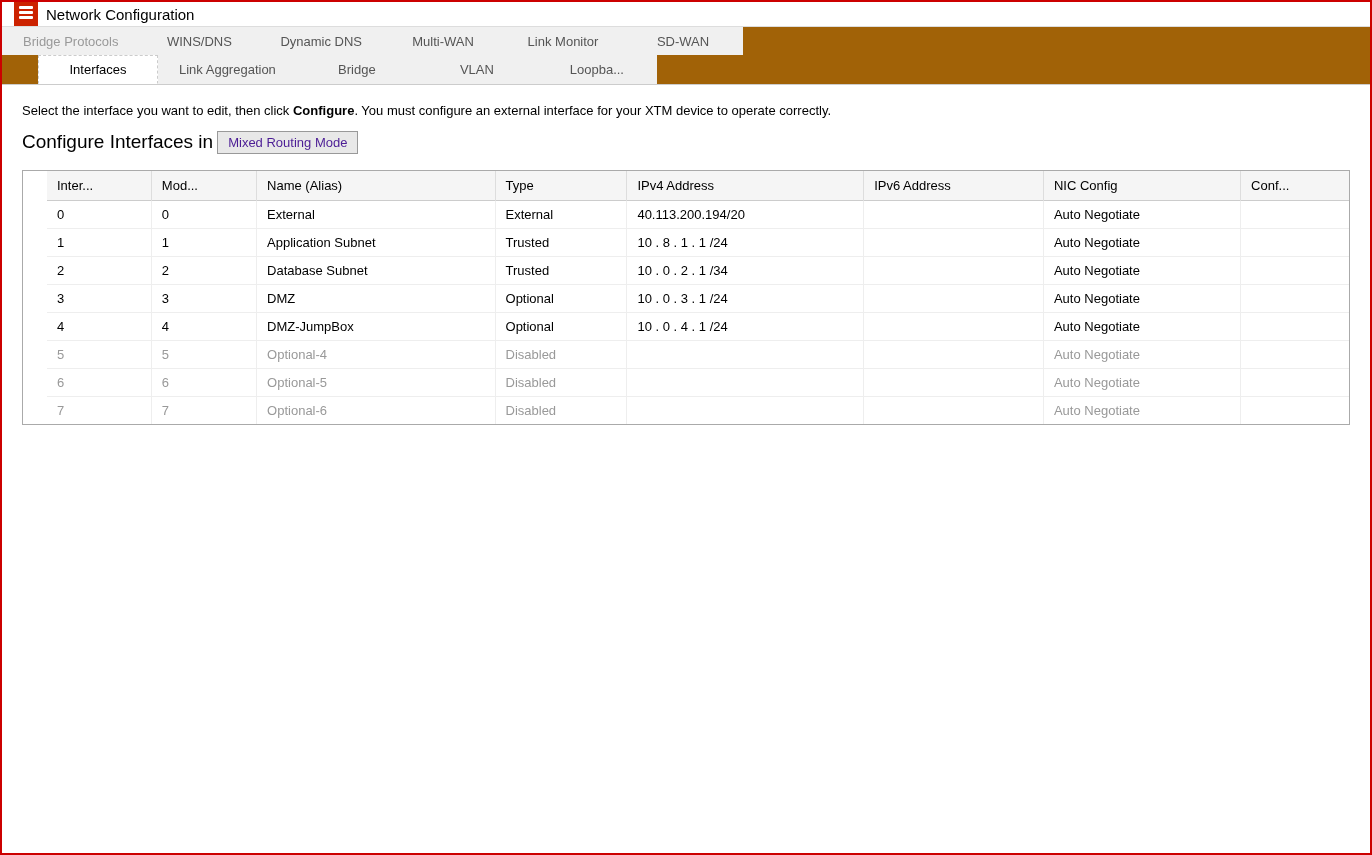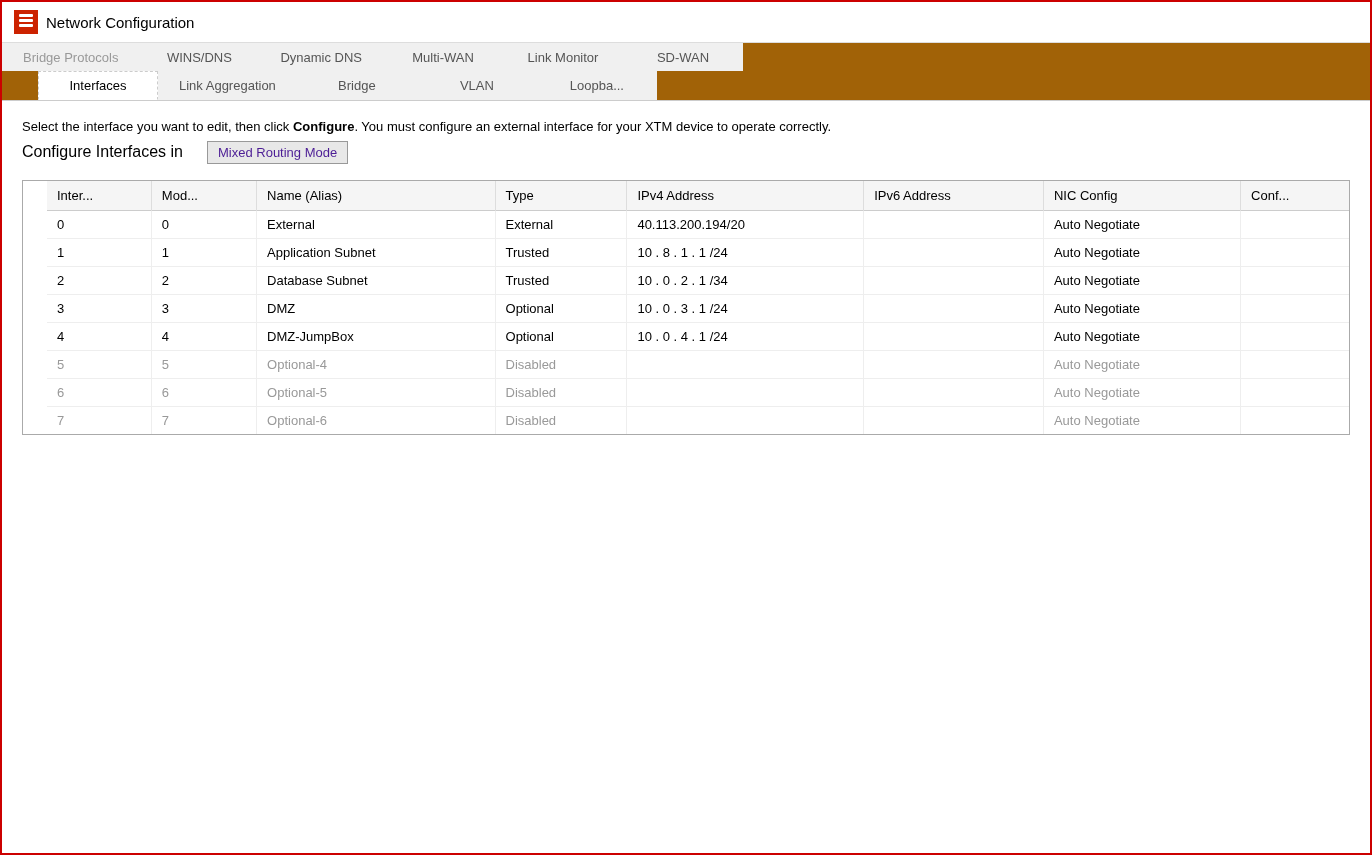--- a/index.html
+++ b/index.html
@@ -7,21 +7,21 @@
       font-family: Arial, sans-serif;
       font-size: 13px;
       background: #fff;
       border: 2px solid #cc0000;
       width: 1372px;
       min-height: 855px;
     }
     .title-bar {
       display: flex;
       align-items: center;
-      padding: 8px 12px;
+      padding: 0 12px;
       background: #fff;
       border-bottom: 1px solid #ddd;
     }
     .title-icon {
       width: 24px;
       height: 24px;
       background: #cc2200;
       margin-right: 8px;
       display: inline-flex;
       align-items: center;
@@ -65,37 +65,37 @@
       margin-left: 36px;
     }
     .tab.disabled {
       color: #999;
     }
     .content-area {
       padding: 16px 20px;
       background: #fff;
     }
     .description {
-      margin-bottom: 4px;
+      margin-bottom: 10px;
       color: #000;
       line-height: 1.5;
       font-size: 13px;
     }
     .description strong {
       font-weight: bold;
     }
     .mode-row {
       display: flex;
       align-items: center;
       margin-bottom: 16px;
     }
     .mode-label {
-      margin-right: 24px;
-      color: #000;
-      font-size: 16px;
+      margin-right: 4px;
+      color: #000;
+      font-size: 19px;
     }
     .mode-value {
       border: 1px solid #999;
       padding: 3px 10px;
       background: #e8e8e8;
       font-size: 13px;
       color: #4c1d95;
     }
     .table-wrapper {
       border: 1px solid #aaa;

